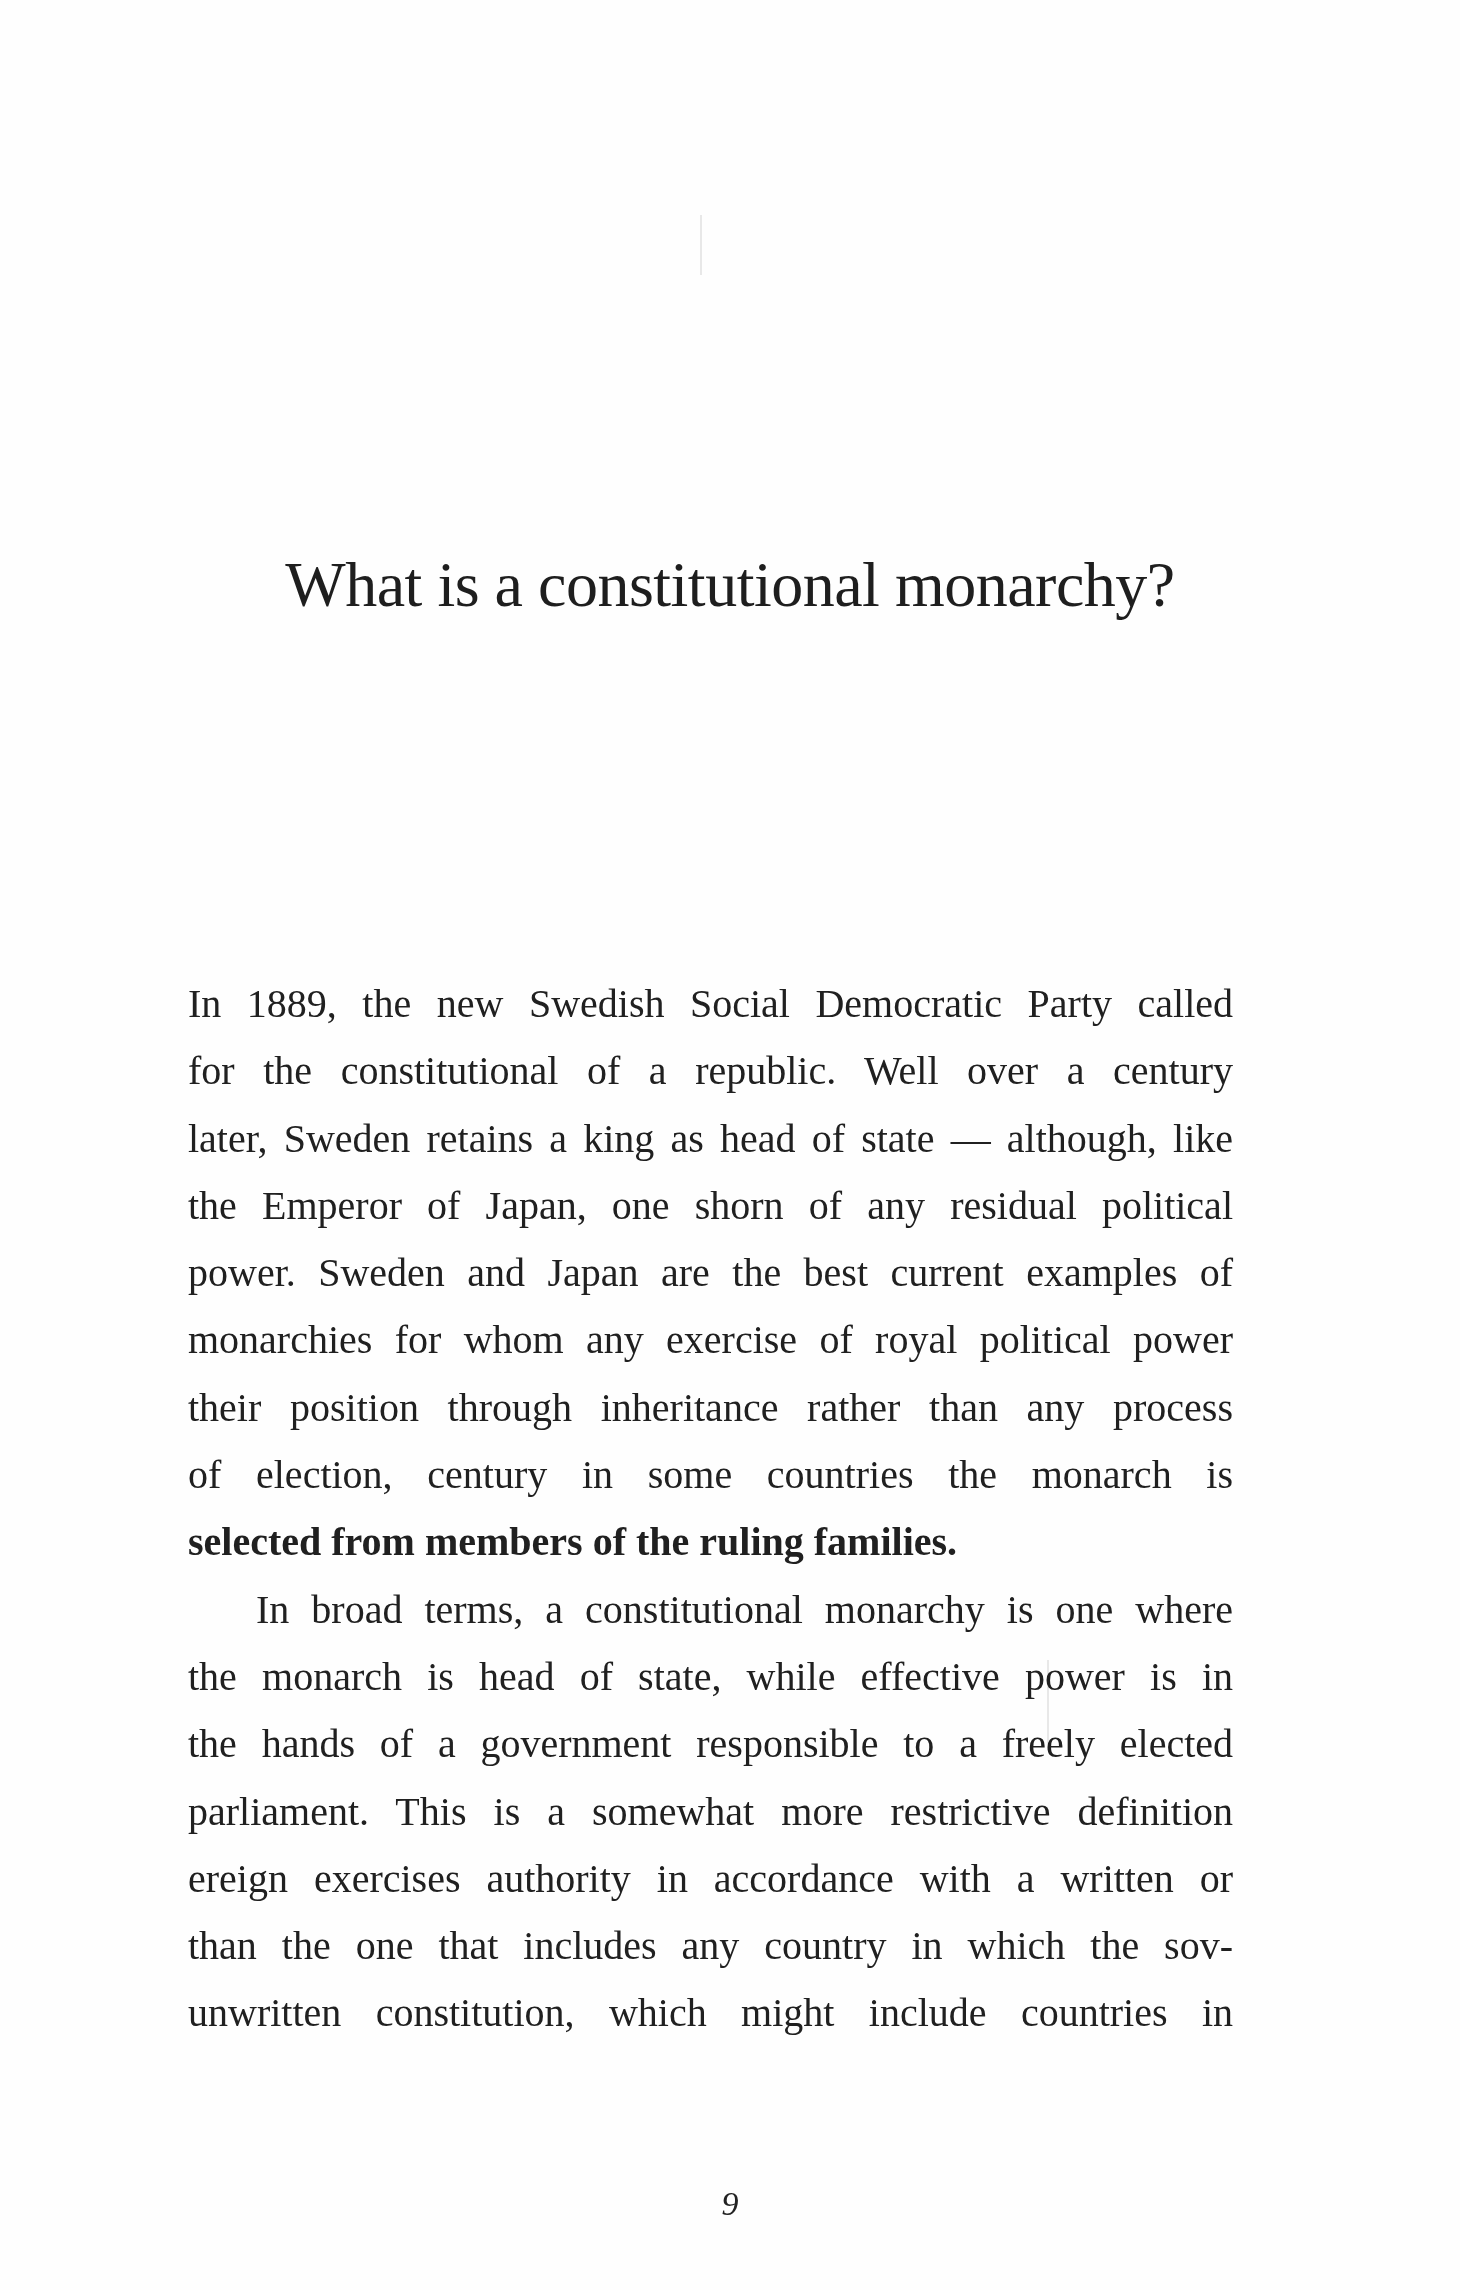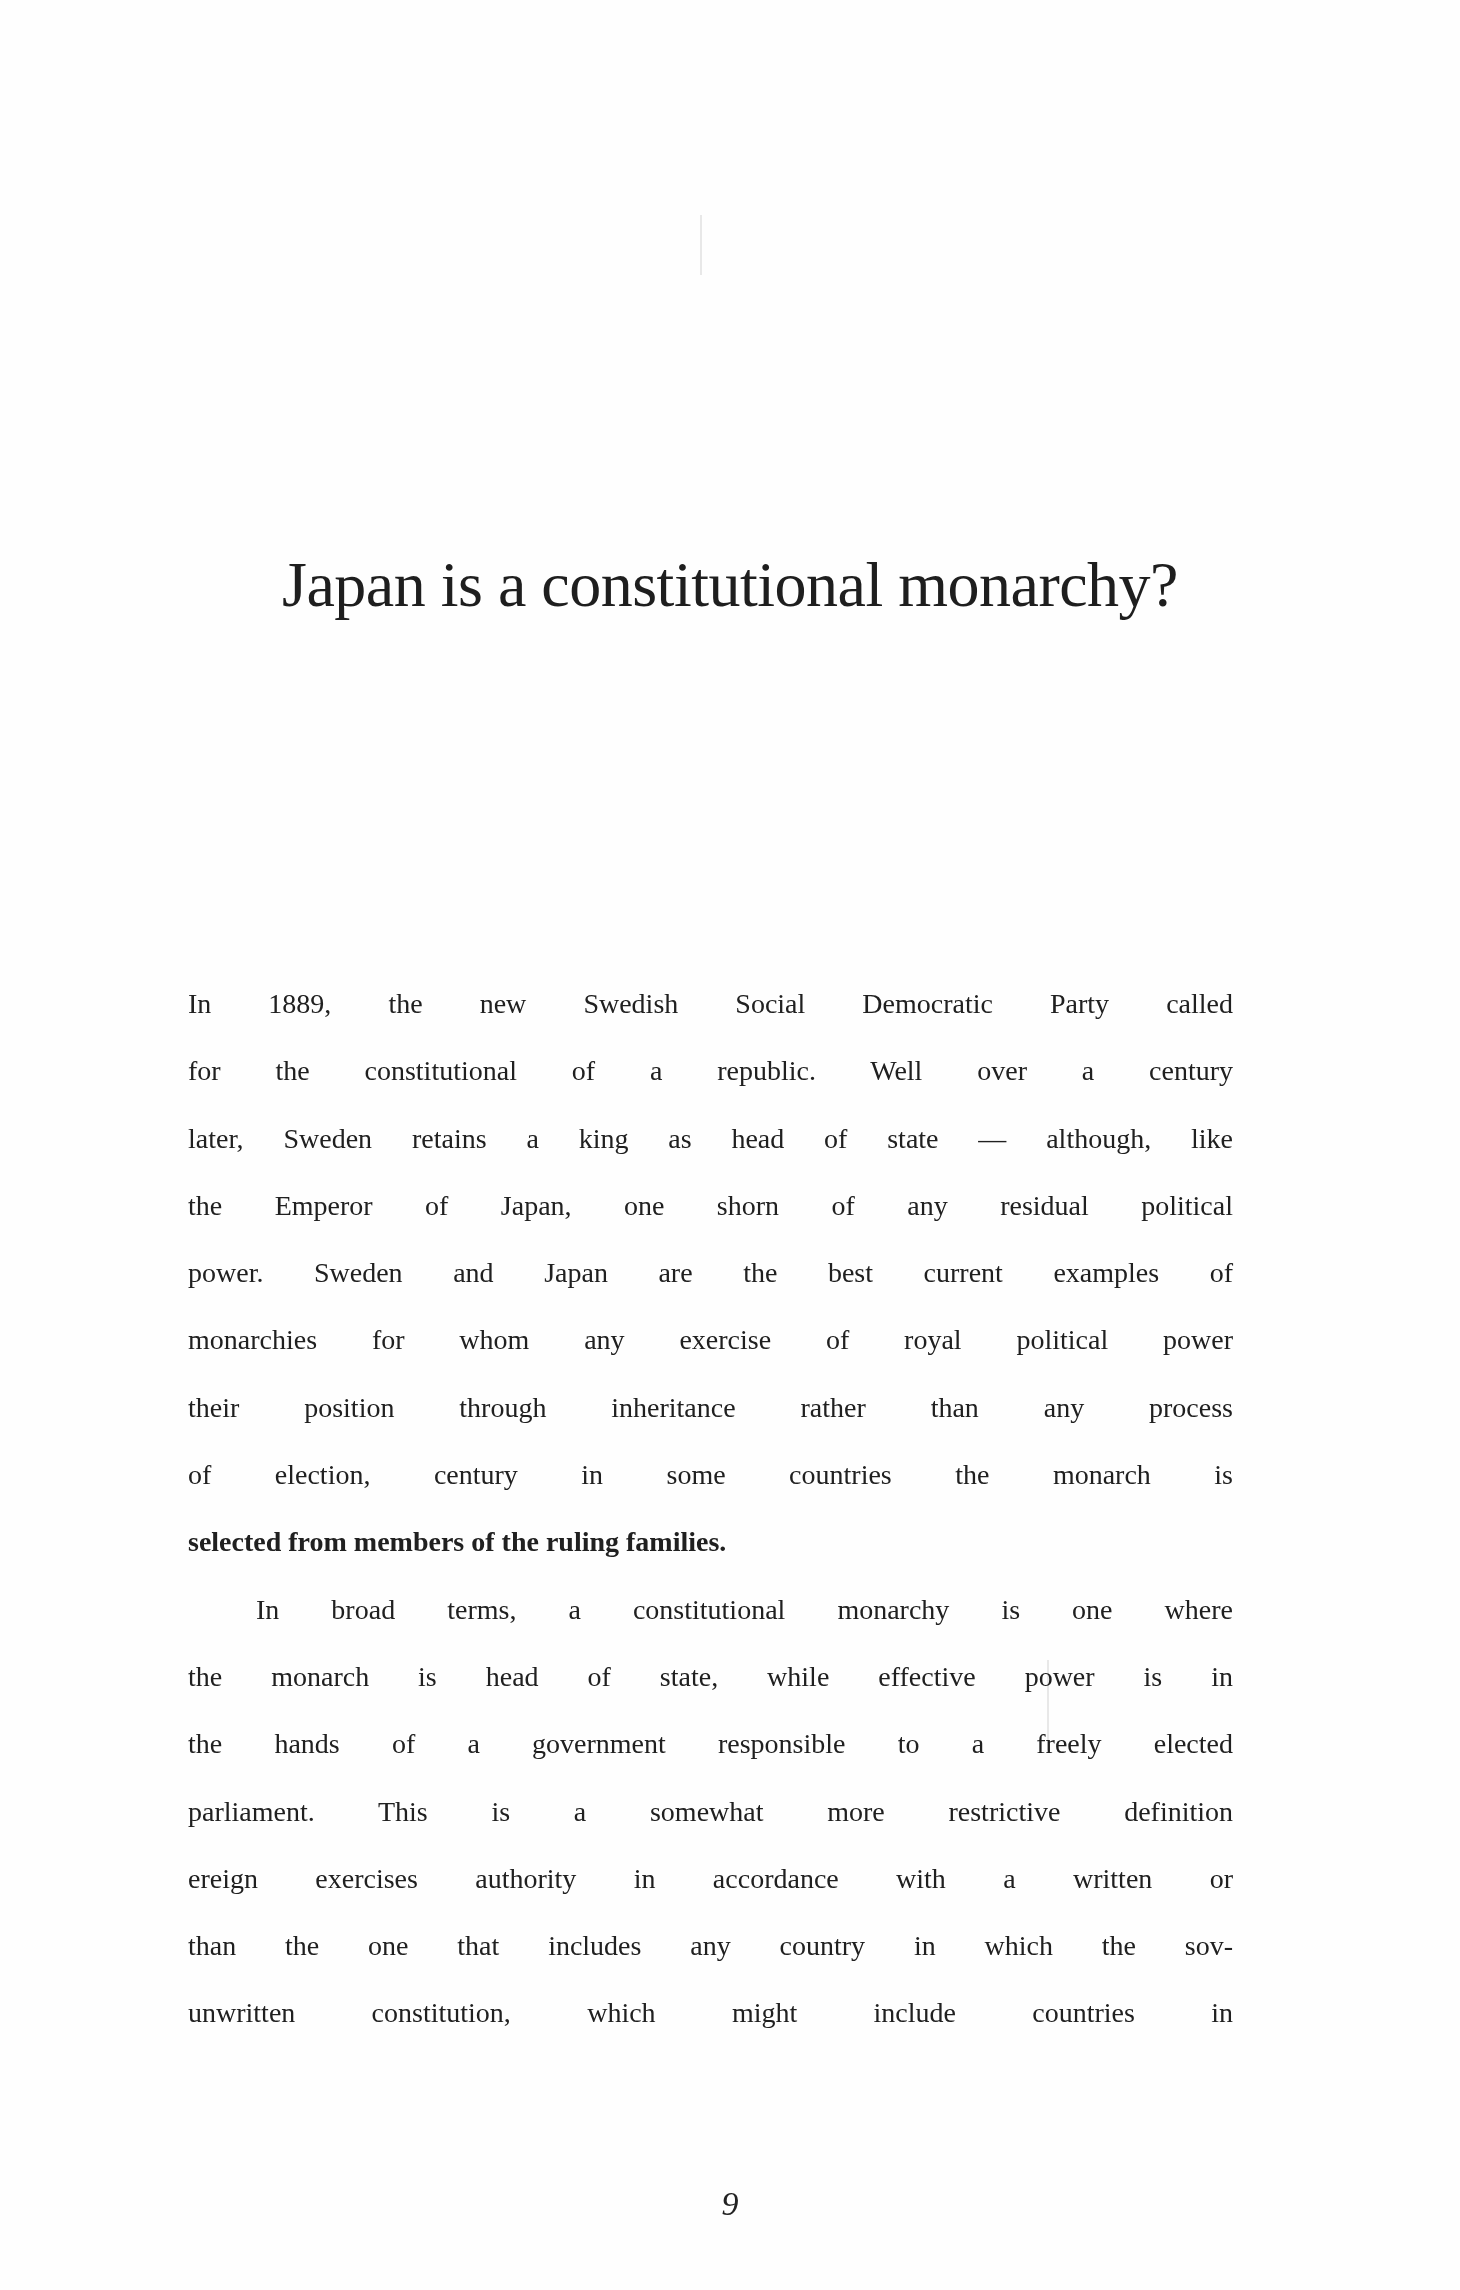--- a/index.html
+++ b/index.html
@@ -8,40 +8,40 @@
     .title {
       position: absolute; left: 0; width: 1460px; top: 548px;
       text-align: center;
       font-family: "Liberation Serif", "DejaVu Serif", serif;
       font-size: 64px; color: #1e1e1e; letter-spacing: -0.5px;
       margin: 0; font-weight: normal;
     }
     .body-text {
       position: absolute; left: 188px; top: 970px; width: 1045px;
       font-family: "Liberation Serif", "DejaVu Serif", serif;
-      font-size: 28px; line-height: 67.3px; color: #202020;
+      font-size: 40px; line-height: 67.3px; color: #202020;
     }
     .line { display: block; white-space: nowrap; text-align: justify; text-align-last: justify; height: 67.3px; }
     .line.last { text-align-last: left; font-weight: bold; }
     .line.indent { padding-left: 68px; }
     .page-number {
       position: absolute; left: 0; width: 1460px; top: 2185px; text-align: center;
       font-family: "Liberation Serif", "DejaVu Serif", serif;
       font-style: italic; font-size: 34px; color: #222;
     }
     .scan-mark { position: absolute; background: #e8e8e8; }
   </style>
 </head>
 <body>
 
 <div class="page">
   <div class="scan-mark" style="left:700px;top:215px;width:2px;height:60px;"></div>
   <div class="scan-mark" style="left:1047px;top:1660px;width:2px;height:90px;"></div>
 
-  <h1 class="title">Japan is a constitutional monarchy?</h1>
+  <h1 class="title">What is a constitutional monarchy?</h1>
 
   <div class="body-text">
     <div>
       <span class="line">In 1889, the new Swedish Social Democratic Party called</span>
       <span class="line">for the constitutional of a republic. Well over a century</span>
       <span class="line">later, Sweden retains a king as head of state — although, like</span>
       <span class="line">the Emperor of Japan, one shorn of any residual political</span>
       <span class="line">power. Sweden and Japan are the best current examples of</span>
       <span class="line">monarchies for whom any exercise of royal political power</span>
       <span class="line">their position through inheritance rather than any process</span>

